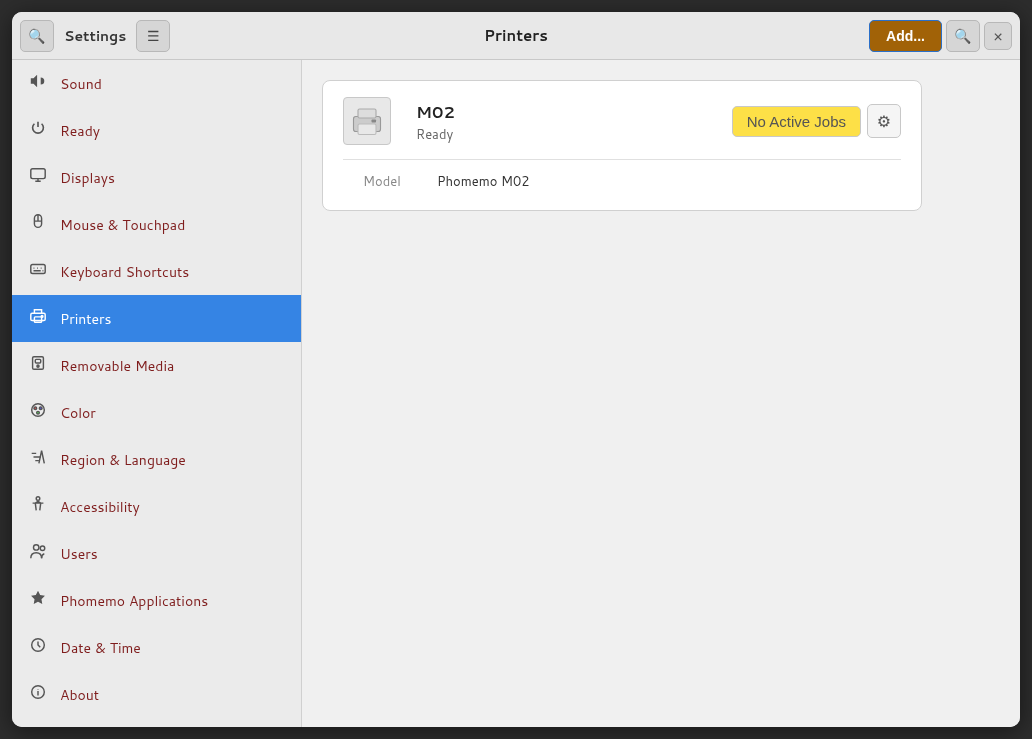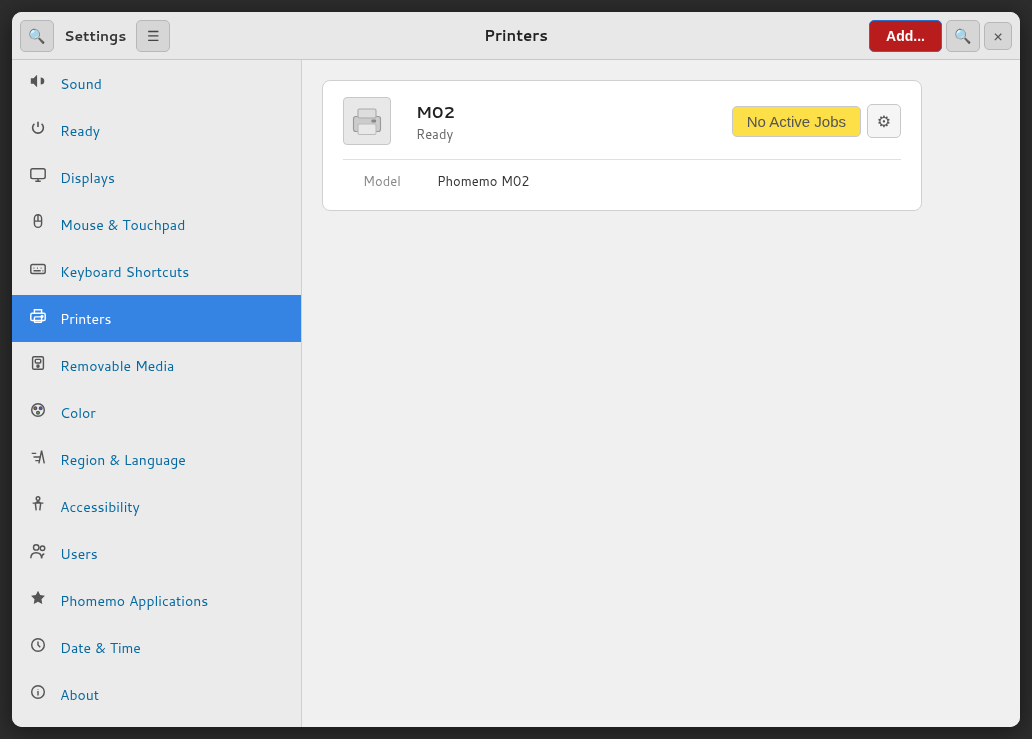--- a/index.html
+++ b/index.html
@@ -72,21 +72,21 @@
       width: 260px;
       justify-content: flex-end;
     }
     .settings-label {
       font-size: 14px;
       font-weight: 600;
       color: #333;
       padding: 0 6px;
     }
     .add-btn {
-      background: #b91c1c;
+      background: #a16207;
       border: 1px solid #2a6fc9;
       border-radius: 5px;
       height: 32px;
       padding: 0 16px;
       color: white;
       font-size: 14px;
       font-weight: 600;
       cursor: pointer;
     }
     .close-btn {
@@ -115,21 +115,21 @@
       border-right: 1px solid #d0d0d0;
       overflow-y: auto;
       flex-shrink: 0;
     }
     .sidebar-item {
       display: flex;
       align-items: center;
       gap: 12px;
       padding: 12px 16px;
       cursor: pointer;
-      color: #0369a1;
+      color: #7f1d1d;
       font-size: 14px;
       border-bottom: none;
     }
     .sidebar-item.active {
       background: #3584e4;
       color: white;
     }
     .sidebar-item.active .icon { color: white; }
     .sidebar-item .icon {
       font-size: 16px;

